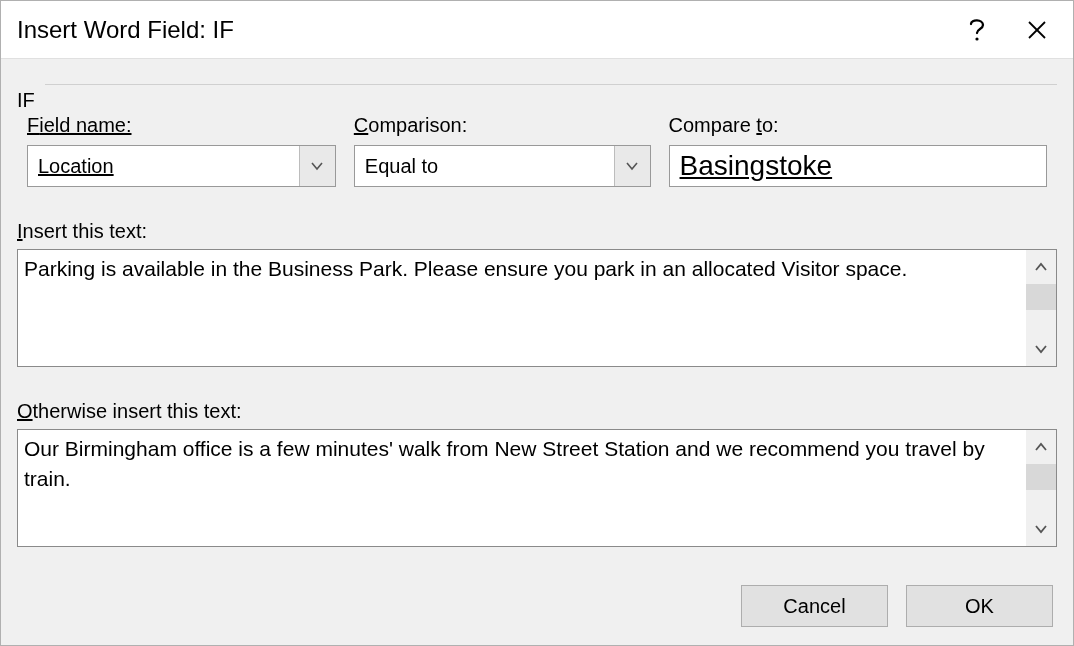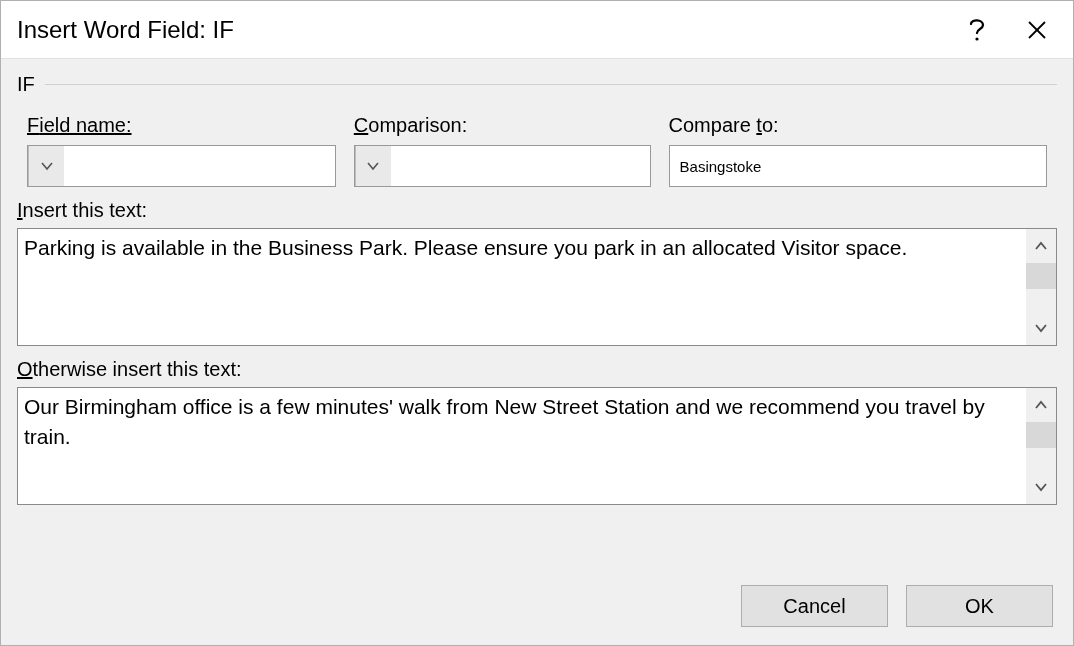--- a/index.html
+++ b/index.html
@@ -39,21 +39,21 @@
   .body {
     flex: 1;
     padding: 14px 16px 18px 16px;
     display: flex;
     flex-direction: column;
   }
   .group-label {
     font-size: 20px;
     color: #000;
     position: relative;
-    top: 0;
+    top: 16px;
     background: #f0f0f0;
     padding-right: 8px;
   }
   .group-line {
     display: flex;
     align-items: center;
     margin-bottom: 18px;
   }
   .group-line .hr {
     flex: 1;
@@ -85,24 +85,25 @@
     font-size: 20px;
   }
   .combo .combo-btn {
     width: 36px; height: 100%;
     background: #e9e9e9;
     border-left: 1px solid #bcbcbc;
     display: flex; align-items: center; justify-content: center;
   }
   .textinput {
     padding: 0 10px;
-    font-size: 15px;
+    font-size: 28px;
+    text-decoration: underline;
   }
   .section-label {
-    margin-top: 12px;
+    margin-top: 33px;
     margin-bottom: 6px;
     font-size: 20px;
   }
   .textarea-wrap {
     display: flex;
     border: 1px solid #8a8a8a;
     background: #fff;
     height: 118px;
   }
   .textarea {
@@ -170,30 +171,32 @@
 
     <div class="group-line">
       <span class="group-label">IF</span>
       <div class="hr"></div>
     </div>
 
     <div class="row3">
       <div class="col col1">
         <div class="label"><u>F</u><span>ield name:</span></div>
         <div class="combo">
+          <div class="combo-text">Location</div>
           <div class="combo-btn">
             <svg width="14" height="10" viewBox="0 0 14 10">
               <polyline points="2,2 7,8 12,2" stroke="#555" stroke-width="1.6" fill="none"></polyline>
             </svg>
           </div>
         </div>
       </div>
       <div class="col col2">
         <div class="label"><u>C</u><span>omparison:</span></div>
         <div class="combo">
+          <div class="combo-text">Equal to</div>
           <div class="combo-btn">
             <svg width="14" height="10" viewBox="0 0 14 10">
               <polyline points="2,2 7,8 12,2" stroke="#555" stroke-width="1.6" fill="none"></polyline>
             </svg>
           </div>
         </div>
       </div>
       <div class="col col3">
         <div class="label">Compare <u>t</u>o:</div>
         <div class="textinput">

